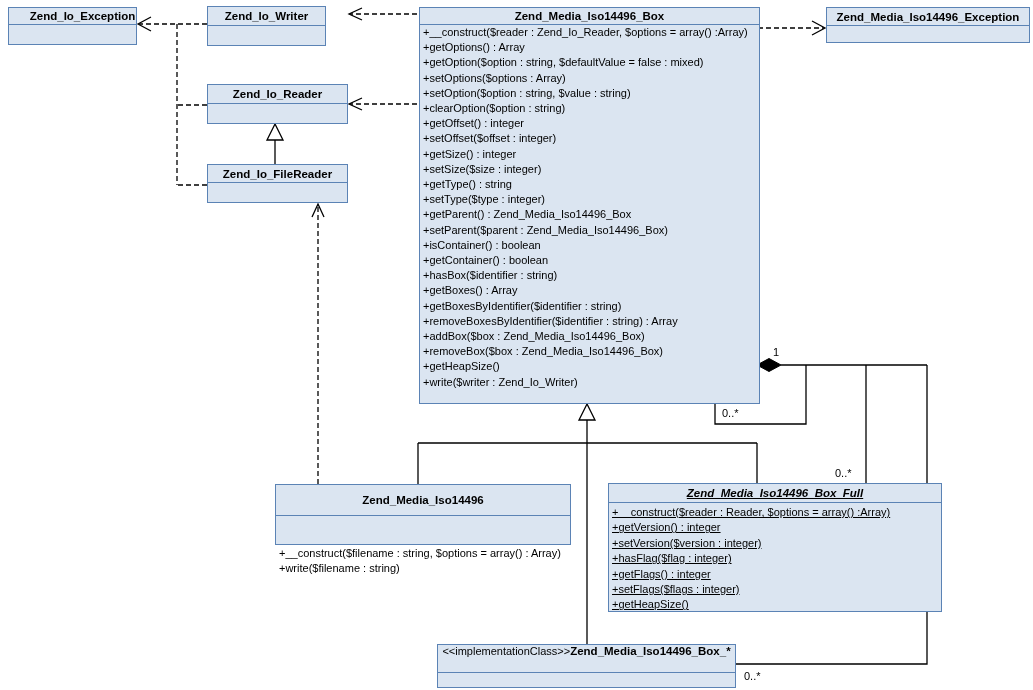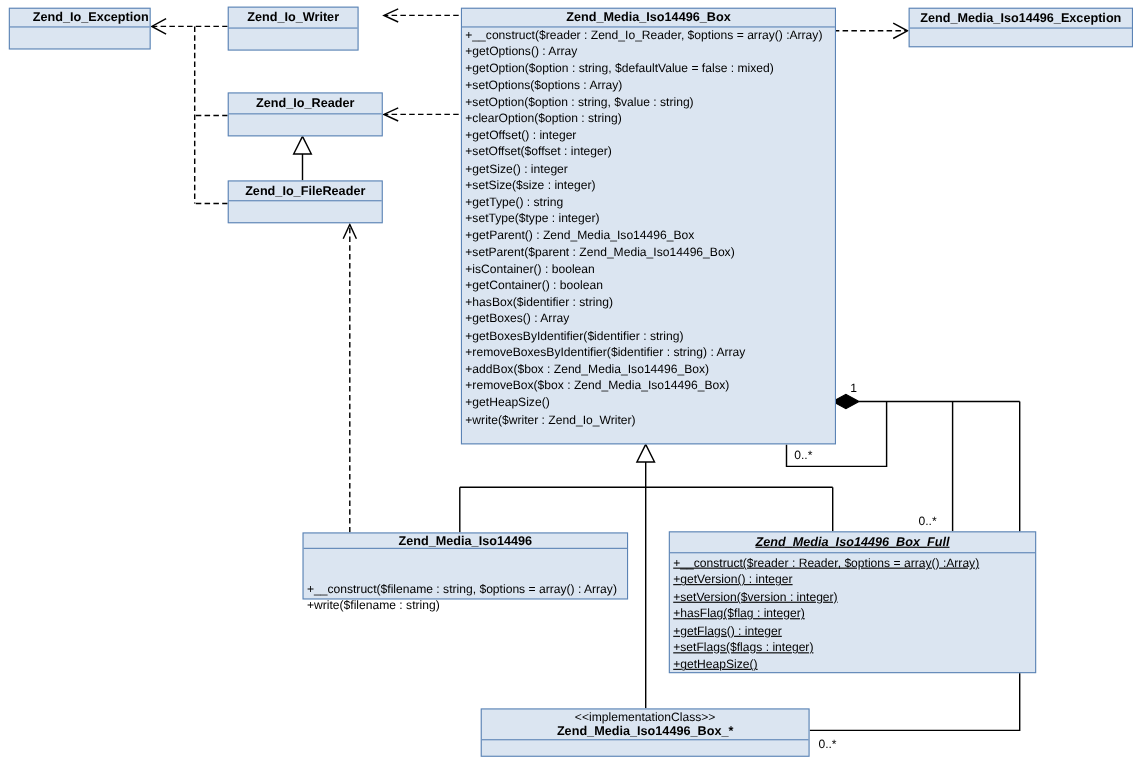--- a/index.html
+++ b/index.html
@@ -34,31 +34,31 @@
   #c-io-reader{left:207px;top:84px;width:141px;height:40px;}
   #c-io-reader .title{height:19px;}
   #c-io-filereader{left:207px;top:164px;width:141px;height:39px;}
   #c-io-filereader .title{height:18px;}
   #c-box{left:419px;top:7px;width:341px;height:397px;}
   #c-box .title{height:17px;}
   #c-box .method{line-height:15.2px;}
   #c-media-exception{left:826px;top:7px;width:204px;height:36px;}
   #c-media-exception .title{height:18px;}
   #c-iso14496{left:275px;top:484px;width:296px;height:61px;}
-  #c-iso14496 .title{height:14px;text-align:right;}
+  #c-iso14496 .title{height:31px;text-align:right;}
   #c-iso14496 .body{padding-top:2px;margin-top:28px;}
   #c-iso14496 .method{line-height:15px;}
   #c-box-full{left:608px;top:483px;width:334px;height:129px;text-decoration:underline;}
   #c-box-full .title{height:19px;font-style:italic;}
   #c-box-full .body{padding-top:2px;}
   #c-box-full .method{line-height:15.4px;}
   #c-box-star{left:437px;top:644px;width:299px;height:44px;}
   #c-box-star .hdr{
     box-sizing:border-box;height:28px;border-bottom:1px solid #5b83b5;
-    display:flex;flex-direction:column;justify-content:center;
+    display:flex;flex-direction:row;justify-content:center;
   }
   #c-box-star .bodyempty{height:15px;}
 </style>
 </head>
 <body>
 
 <div id="canvas">
 
   <svg id="connectors" width="1033" height="690" viewBox="0 0 1033 690">
 

